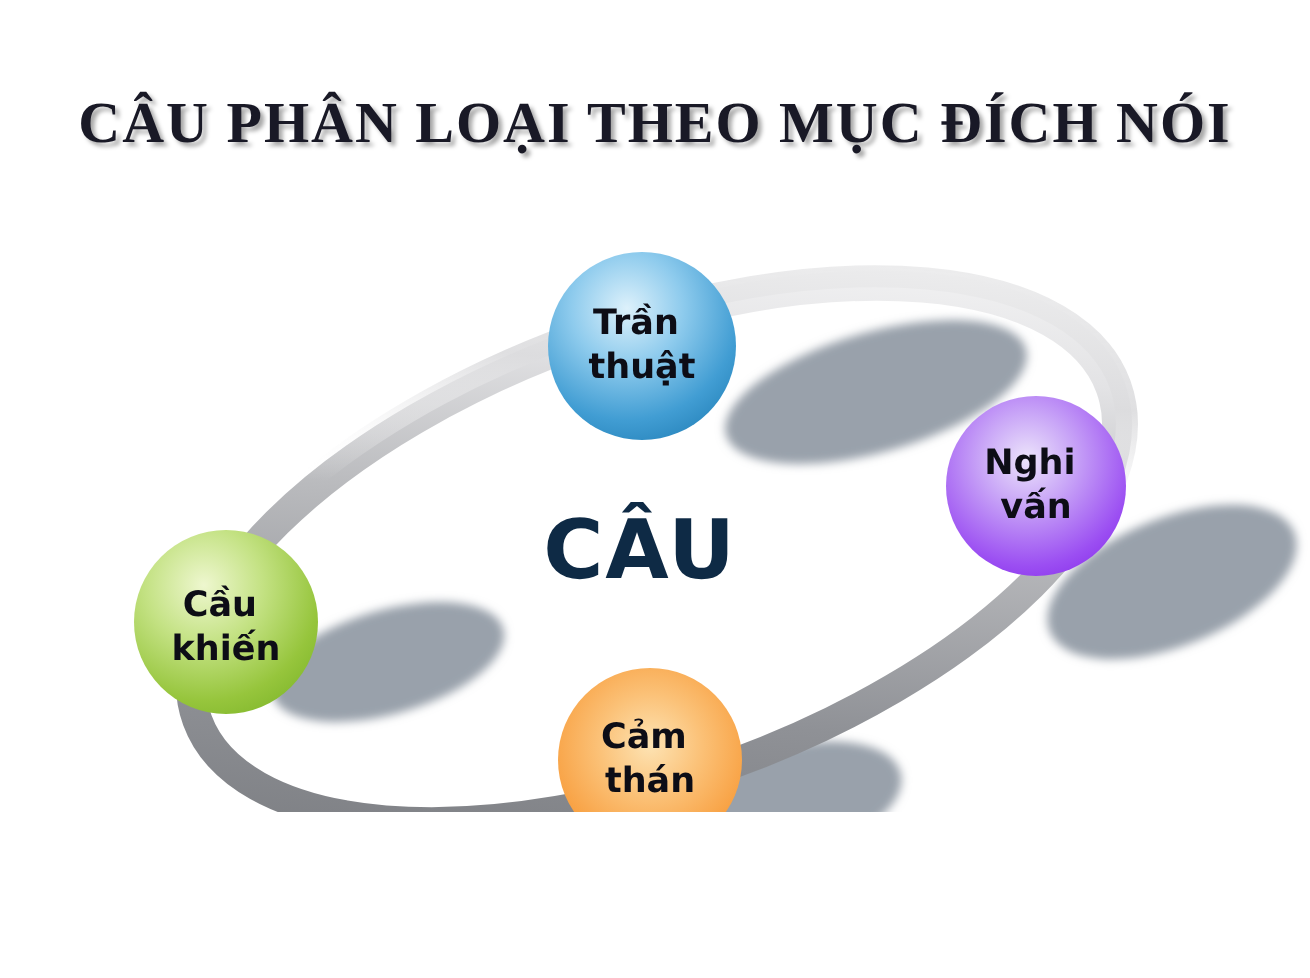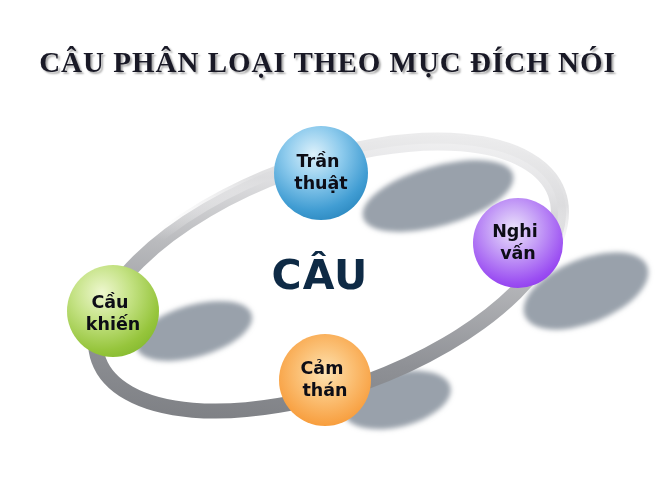--- a/index.html
+++ b/index.html
@@ -1,19 +1,19 @@
 <!DOCTYPE html>
 <html><head>
 <meta charset="utf-8">
 <style>
   html, body { margin: 0; padding: 0; background: #ffffff; }
   .slide {
     position: relative;
     width: 655px;
-    height: 489px;
+    height: 406px;
     background: #ffffff;
     overflow: hidden;
     font-family: "DejaVu Sans", sans-serif;
   }
   .title {
     position: absolute;
     top: 46px;
     left: 0;
     width: 100%;
     margin: 0;

